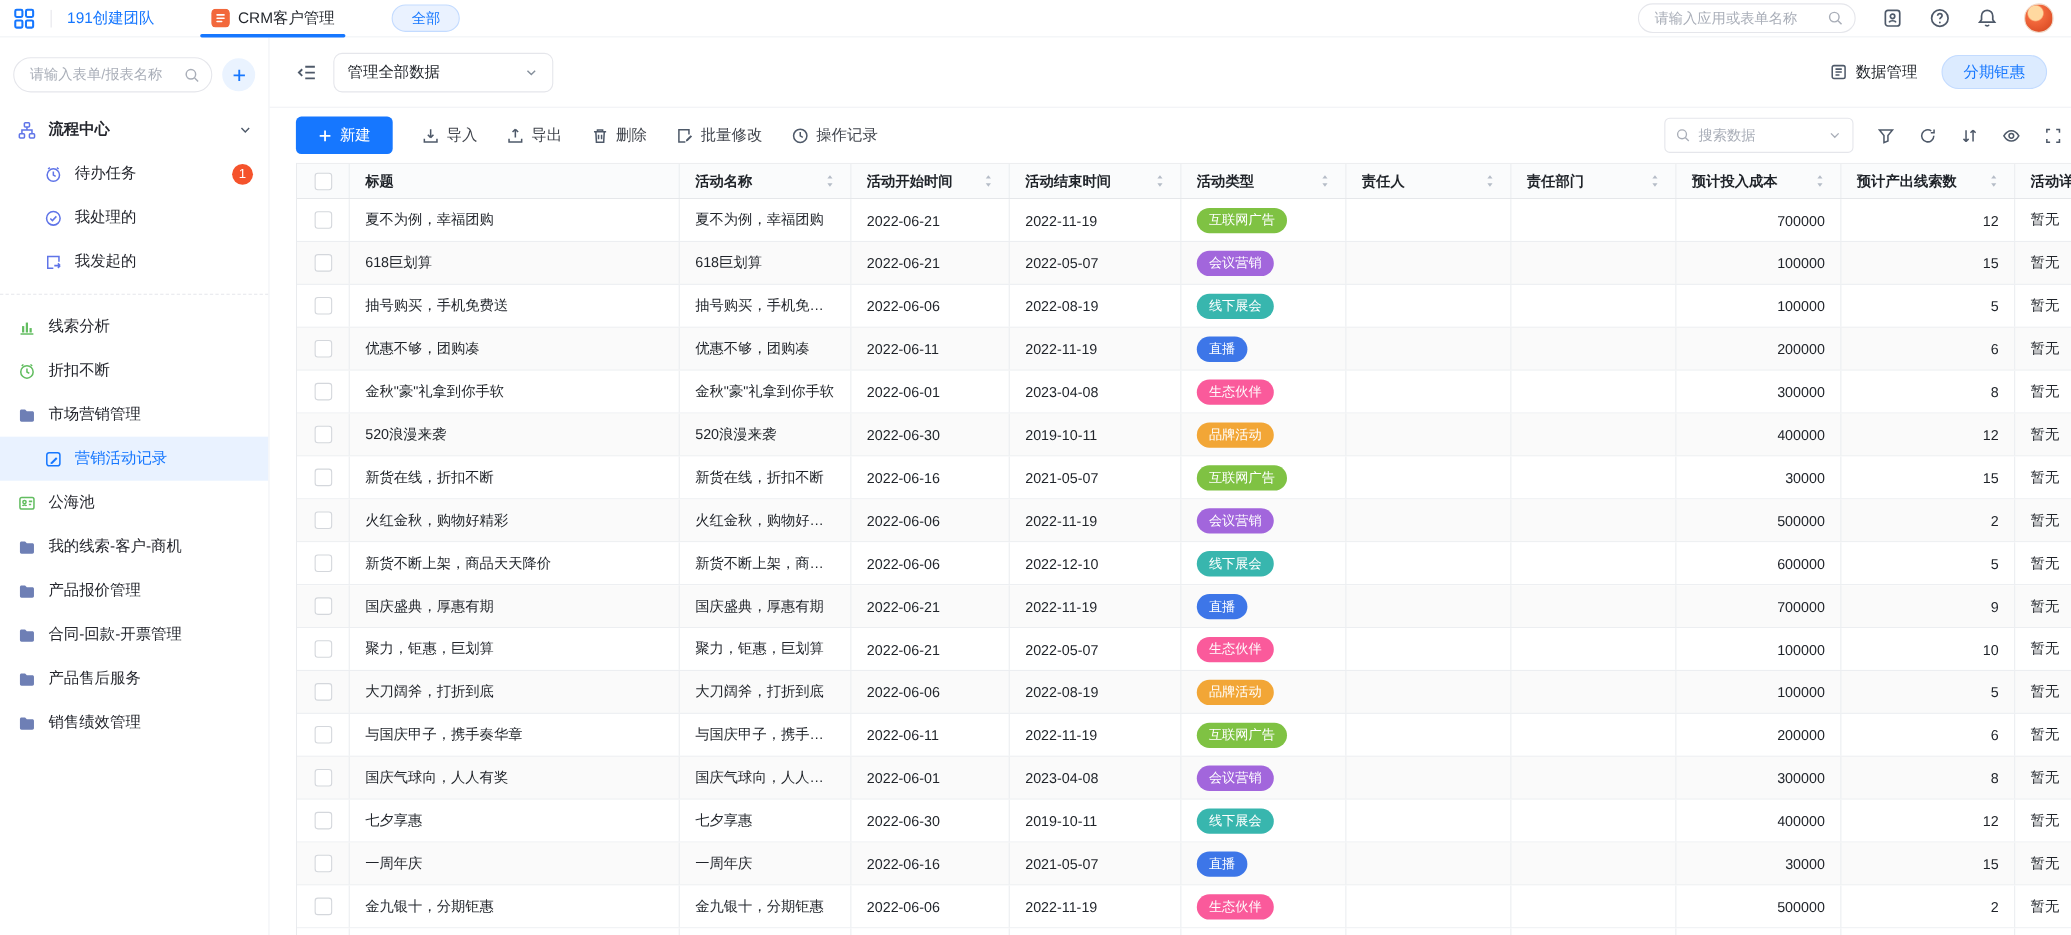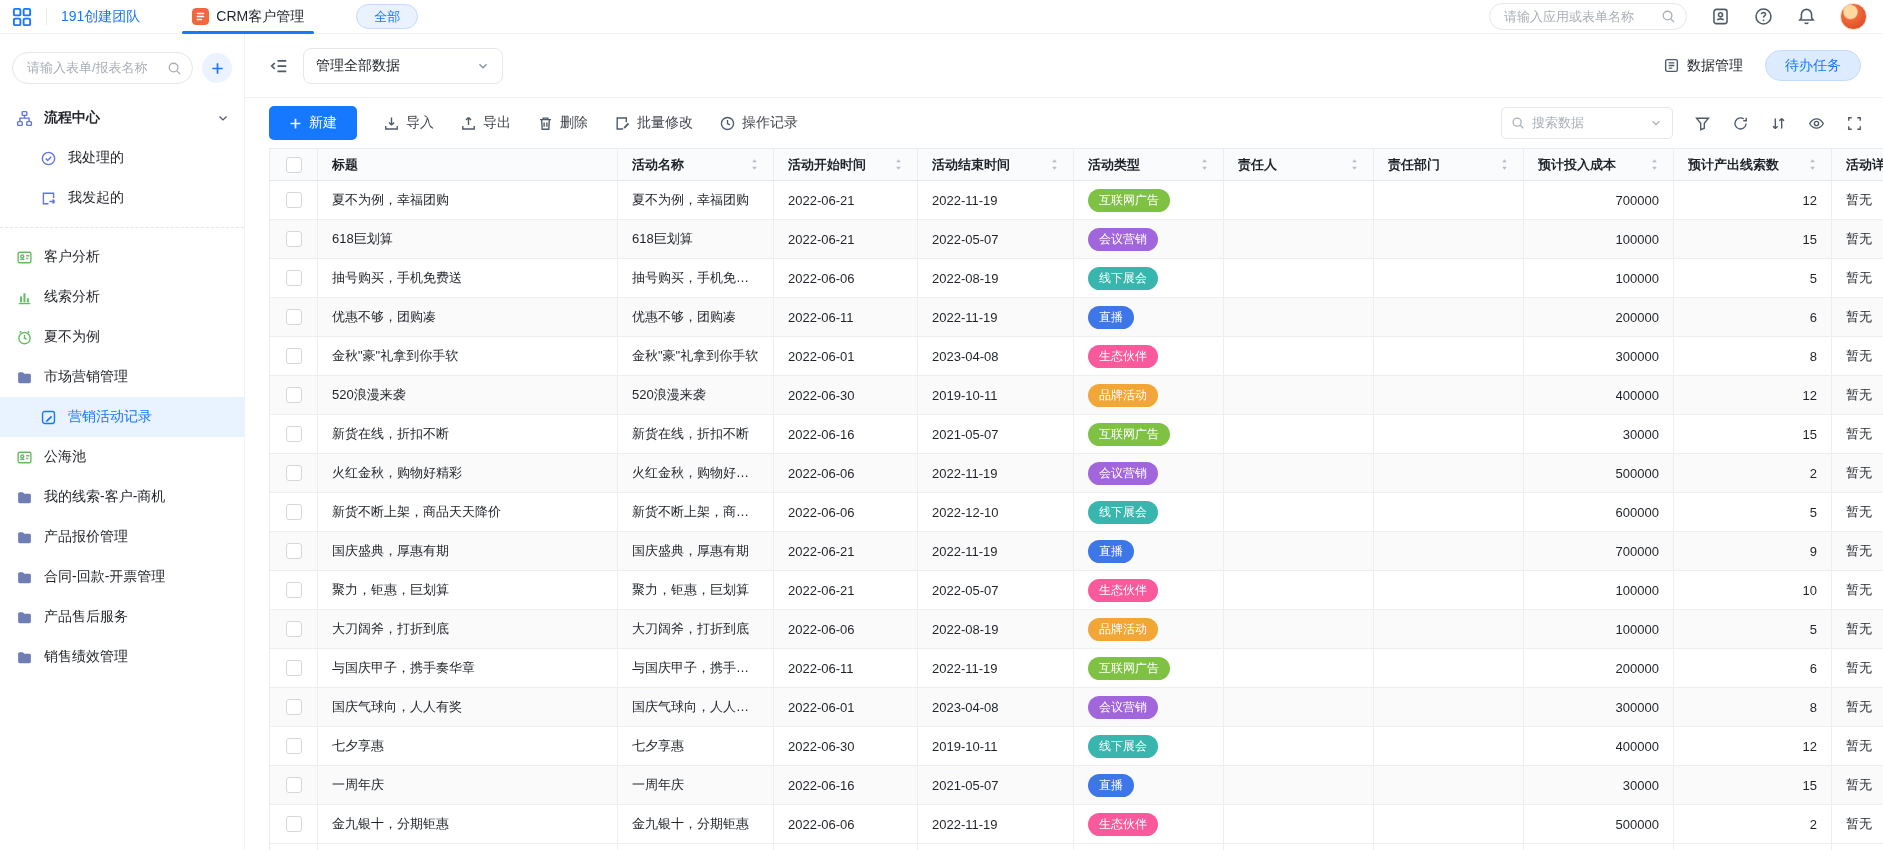--- a/index.html
+++ b/index.html
@@ -64,21 +64,21 @@
   .collapse-btn { width:20px; height:20px; color:#4e5969; }
   .view-select { width:200px; height:36px; border:1px solid #e5e6eb; border-radius:8px; display:flex;
     align-items:center; padding:0 12px; font-size:14px; color:#1f2329; }
   .view-select .cv { margin-left:auto; width:14px; height:14px; color:#86909c; }
   .vh-right { margin-left:auto; display:flex; align-items:center; gap:22px; }
   .data-manage { display:flex; align-items:center; gap:7px; font-size:14px; color:#1f2329; }
   .data-manage svg { width:17px; height:17px; color:#4e5969; }
   .edit-form-btn { height:31px; padding:0 19px; border-radius:16px; background:#dcebff; color:#1677ff;
     font-size:14px; display:flex; align-items:center; border:1px solid #c3dbff; }
 
-  .toolbar { height:50px; flex:0 0 50px; display:flex; align-items:center; padding:0 20px 0 24px; gap:26px; }
+  .toolbar { height:50px; flex:0 0 50px; display:flex; align-items:center; padding:0 8px 0 24px; gap:26px; }
   .new-btn { height:34px; padding:0 20px; background:#1677ff; border-radius:5px; color:#fff; font-size:14px;
     display:flex; align-items:center; gap:7px; }
   .new-btn svg { width:13px; height:13px; }
   .tool-act { display:flex; align-items:center; gap:6px; font-size:14px; color:#42464e; }
   .tool-act svg { width:15px; height:15px; color:#4e5969; }
   .tool-right { margin-left:auto; display:flex; align-items:center; gap:21px; }
   .tool-search { width:172px; height:32px; border:1px solid #e5e6eb; border-radius:5px; display:flex;
     align-items:center; padding:0 9px; gap:7px; color:#a9aeb8; font-size:13px; }
   .tool-search .ph { flex:1; }
   .tool-search svg { width:14px; height:14px; flex:0 0 14px; }
@@ -177,65 +177,65 @@
               </svg>
             </span>
             <span class="lbl">流程中心</span>
             <span class="side-chevron"><svg viewBox="0 0 16 16" fill="none" stroke="currentColor" stroke-width="1.5" style="width:100%;height:100%">
                 <path d="m4 6.2 4 4 4-4"></path>
               </svg></span>
           </div>
           <div class="side-item child">
             <span class="side-ico tone-process">
               <svg viewBox="0 0 16 16" fill="none" stroke="currentColor" stroke-width="1.3" style="width:100%;height:100%">
+                <circle cx="8" cy="8.6" r="5.3"></circle>
+                <path d="M8 5.6v3l2 1.2M3.5 3.4 5 2.2M12.5 3.4 11 2.2"></path>
+              </svg>
+            </span>
+            <span class="lbl">待办任务</span>
+            <span class="side-badge" style="background: rgb(245, 83, 44);">1</span>
+          </div>
+          <div class="side-item child">
+            <span class="side-ico tone-process">
+              <svg viewBox="0 0 16 16" fill="none" stroke="currentColor" stroke-width="1.3" style="width:100%;height:100%">
                 <circle cx="8" cy="8" r="5.8"></circle>
                 <path d="m5.4 8.1 1.8 1.8 3.4-3.6"></path>
               </svg>
             </span>
             <span class="lbl">我处理的</span>
           </div>
           <div class="side-item child">
             <span class="side-ico tone-process">
               <svg viewBox="0 0 16 16" fill="none" stroke="currentColor" stroke-width="1.3" style="width:100%;height:100%">
                 <path d="M8 13H3.2V3h9.6v4.5"></path>
                 <path d="M8.8 10.8h5m0 0-1.9-1.9m1.9 1.9-1.9 1.9"></path>
               </svg>
             </span>
             <span class="lbl">我发起的</span>
           </div>
           <div class="side-divider"></div>
-          <div class="side-item item">
-            <span class="side-ico tone-green">
-              <svg viewBox="0 0 16 16" fill="none" stroke="currentColor" stroke-width="1.3" style="width:100%;height:100%">
-                <rect x="2" y="3" width="12" height="10" rx="1.5"></rect>
-                <circle cx="5.9" cy="7" r="1.4"></circle>
-                <path d="M4.2 10.4c.4-1.3 3-1.3 3.4 0M9.6 6.4h2.9M9.6 9h2"></path>
-              </svg>
-            </span>
-            <span class="lbl">客户分析</span>
-          </div>
           <div class="side-item item">
             <span class="side-ico tone-green">
               <svg viewBox="0 0 16 16" fill="none" stroke="currentColor" stroke-width="1.3" style="width:100%;height:100%">
                 <path d="M2.5 13.7h11"></path>
                 <rect x="3.8" y="7" width="1.9" height="5.5" fill="currentColor" stroke="none"></rect>
                 <rect x="7" y="4" width="1.9" height="8.5" fill="currentColor" stroke="none"></rect>
                 <rect x="10.2" y="8.7" width="1.9" height="3.8" fill="currentColor" stroke="none"></rect>
               </svg>
             </span>
             <span class="lbl">线索分析</span>
           </div>
           <div class="side-item item">
             <span class="side-ico tone-green">
               <svg viewBox="0 0 16 16" fill="none" stroke="currentColor" stroke-width="1.3" style="width:100%;height:100%">
                 <circle cx="8" cy="8.6" r="5.3"></circle>
                 <path d="M8 5.6v3l2 1.2M3.5 3.4 5 2.2M12.5 3.4 11 2.2"></path>
               </svg>
             </span>
-            <span class="lbl">夏不为例</span>
+            <span class="lbl">折扣不断</span>
           </div>
           <div class="side-item item">
             <span class="side-ico tone-slate">
               <svg viewBox="0 0 16 16" fill="none" stroke="currentColor" stroke-width="1.3" style="width:100%;height:100%">
                 <path d="M2 4.4c0-.8.6-1.4 1.4-1.4h3l1.5 1.5h4.7c.8 0 1.4.6 1.4 1.4v6.2c0 .8-.6 1.4-1.4 1.4H3.4c-.8 0-1.4-.6-1.4-1.4V4.4z" fill="currentColor" stroke="none"></path>
               </svg>
             </span>
             <span class="lbl">市场营销管理</span>
           </div>
           <div class="side-item child selected">
@@ -312,21 +312,21 @@
             </svg>
         </div>
         <div class="vh-right">
           <div class="data-manage">
             <svg viewBox="0 0 16 16" fill="none" stroke="currentColor" stroke-width="1.3">
                 <rect x="2.5" y="2.5" width="11" height="11" rx="1.5"></rect>
                 <path d="M5.3 5.5h5.4M5.3 8h5.4M5.3 10.5h3.4"></path>
               </svg>
             <span>数据管理</span>
           </div>
-          <div class="edit-form-btn">待办任务</div>
+          <div class="edit-form-btn">分期钜惠</div>
         </div>
       </div>
 
       <div class="toolbar">
         <div class="new-btn">
           <svg viewBox="0 0 16 16" fill="none" stroke="currentColor" stroke-width="2">
               <path d="M8 2v12M2 8h12"></path>
             </svg>
           <span>新建</span>
         </div>

